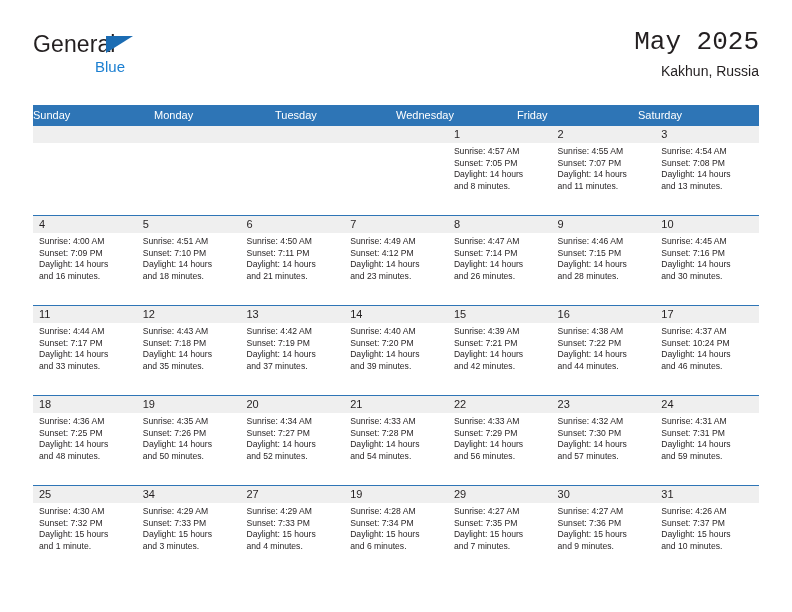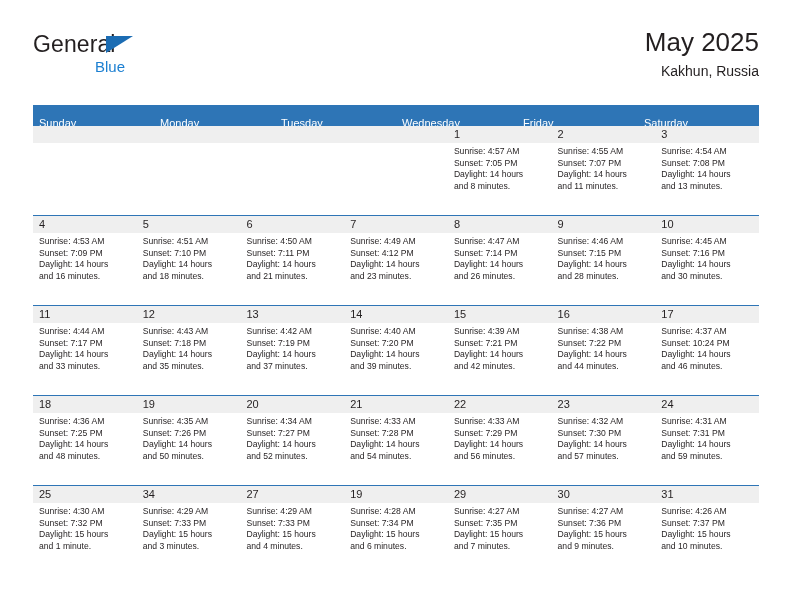--- a/index.html
+++ b/index.html
@@ -67,20 +67,21 @@
     position: absolute;
     right: 0;
     top: 0;
     text-align: right;
   }
   .cal-title {
     font-size: 26px;
     color: #231f20;
     line-height: 32px;
     white-space: nowrap;
+    font-family: Liberation Mono, monospace;
   }
   .cal-subtitle {
     font-size: 14px;
     color: #231f20;
     line-height: 20px;
     margin-top: 3px;
     white-space: nowrap;
   }
 
   
@@ -93,25 +94,23 @@
   .dow-row {
     display: flex;
     background: #2e75b6;
     height: 21px;
   }
   .dow {
     flex: 1 1 0;
     color: #ffffff;
     font-size: 11px;
     line-height: 21px;
-    padding-left: 6px;
     box-sizing: border-box;
     white-space: nowrap;
     overflow: hidden;
-    margin-top: 8px;
   }
   .week {
     display: flex;
     border-top: 1px solid #2e75b6;
     height: 89px;
   }
   .week.first { border-top: none; }
   .cell {
     flex: 1 1 0;
     width: 103.71px;
@@ -209,21 +208,21 @@
           <div>Daylight: 14 hours</div>
           <div>and 13 minutes.</div>
         </div>
       </div>
     </div>
 
     <div class="week">
       <div class="cell">
         <div class="cell-daynum">4</div>
         <div class="cell-body">
-          <div>Sunrise: 4:53 AM</div>
+          <div>Sunrise: 4:00 AM</div>
           <div>Sunset: 7:09 PM</div>
           <div>Daylight: 14 hours</div>
           <div>and 16 minutes.</div>
         </div>
       </div>
       <div class="cell">
         <div class="cell-daynum">5</div>
         <div class="cell-body">
           <div>Sunrise: 4:51 AM</div>
           <div>Sunset: 7:10 PM</div>

